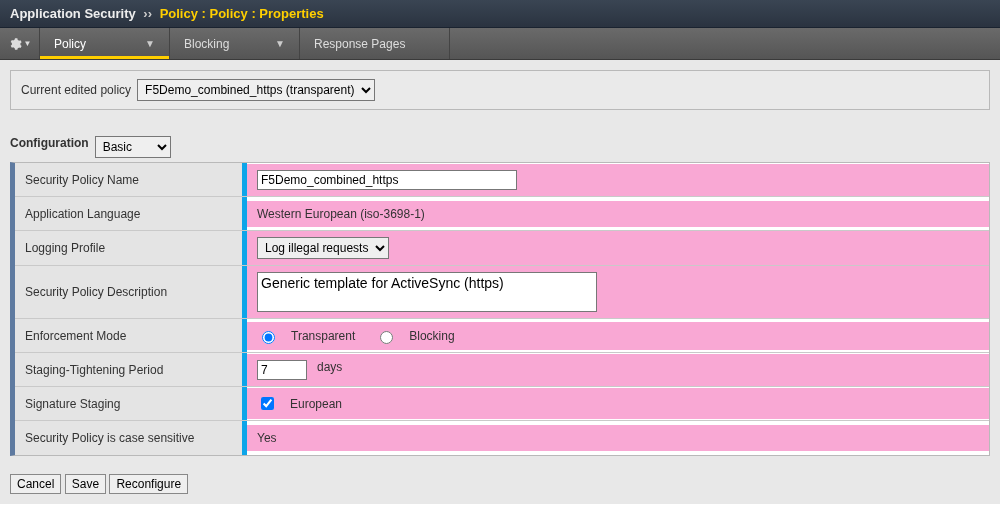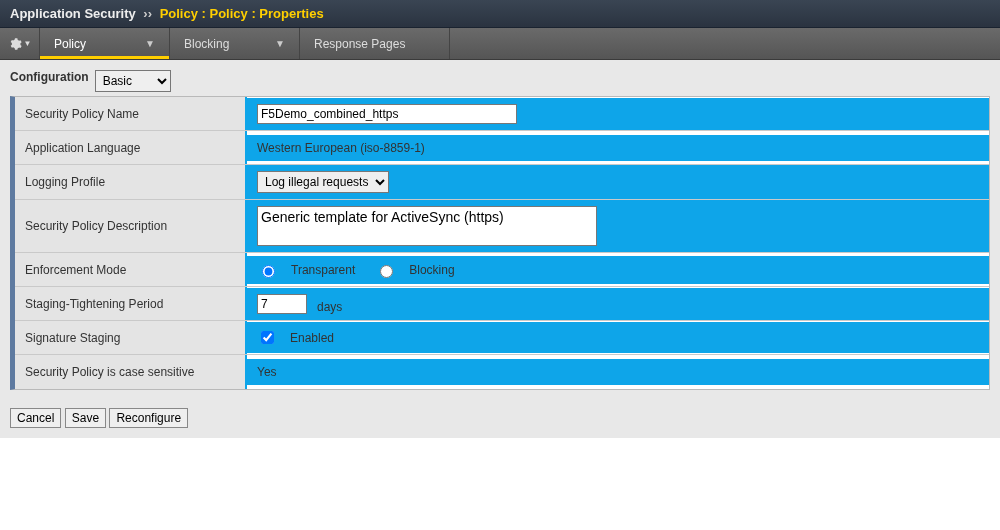--- a/index.html
+++ b/index.html
@@ -95,34 +95,34 @@
   .grid-row {
     display: flex;
     align-items: center;
     border-bottom: 1px solid #c9c9c9;
     min-height: 34px;
   }
   .grid-row:last-child { border-bottom: none; }
   .cell-label {
     width: 232px;
     background: #e4e4e4;
-    border-right: 2px solid #0ea5e9;
+    border-right: 5px solid #0ea5e9;
     padding: 8px 10px;
     font-size: 12px;
     align-self: stretch;
     display: flex;
     align-items: center;
   }
   .cell-value {
     flex: 1;
     padding: 6px 10px;
     display: flex;
-    align-items: flex-end;
+    align-items: flex-start;
     gap: 10px;
-    background: #0ea5e9;
+    background: #f9a8d4;
   }
   .desc-row .cell-value { padding: 6px 10px; }
   textarea {
     width: 340px;
     height: 40px;
     font-family: Liberation Sans, sans-serif;
     font-size: 14px;
     resize: none;
     overflow-y: scroll;
   }
@@ -168,41 +168,47 @@
       <span>Blocking</span>
       <span class="chev">▼</span>
     </div>
     <div class="tab">
       <span>Response Pages</span>
     </div>
   </div>
 
   <div class="content">
 
+    <div class="policy-strip">
+      <span>Current edited policy</span>
+      <select>
+        <option>F5Demo_combined_https (transparent)</option>
+      </select>
+    </div>
 
     <div class="config-row">
       <span>Configuration</span>
       <select style="width:76px;">
         <option>Basic</option>
       </select>
     </div>
 
     <div class="grid">
 
       <div class="grid-row">
         <div class="cell-label">Security Policy Name</div>
         <div class="cell-value">
           <input type="text" style="width: 260px;" value="F5Demo_combined_https">
         </div>
       </div>
 
       <div class="grid-row">
         <div class="cell-label">Application Language</div>
         <div class="cell-value">
-          <span>Western European (iso-8859-1)</span>
+          <span>Western European (iso-3698-1)</span>
         </div>
       </div>
 
       <div class="grid-row">
         <div class="cell-label">Logging Profile</div>
         <div class="cell-value">
           <select>
             <option>Log illegal requests</option>
           </select>
         </div>
@@ -235,21 +241,21 @@
           <input type="text" style="width: 50px;" value="7">
           <span>days</span>
         </div>
       </div>
 
       <div class="grid-row">
         <div class="cell-label">Signature Staging</div>
         <div class="cell-value">
           <label class="radio-label">
             <input type="checkbox" checked="" style="">
-            <span>Enabled</span>
+            <span>European</span>
           </label>
         </div>
       </div>
 
       <div class="grid-row">
         <div class="cell-label">Security Policy is case sensitive</div>
         <div class="cell-value">
           <span>Yes</span>
         </div>
       </div>

